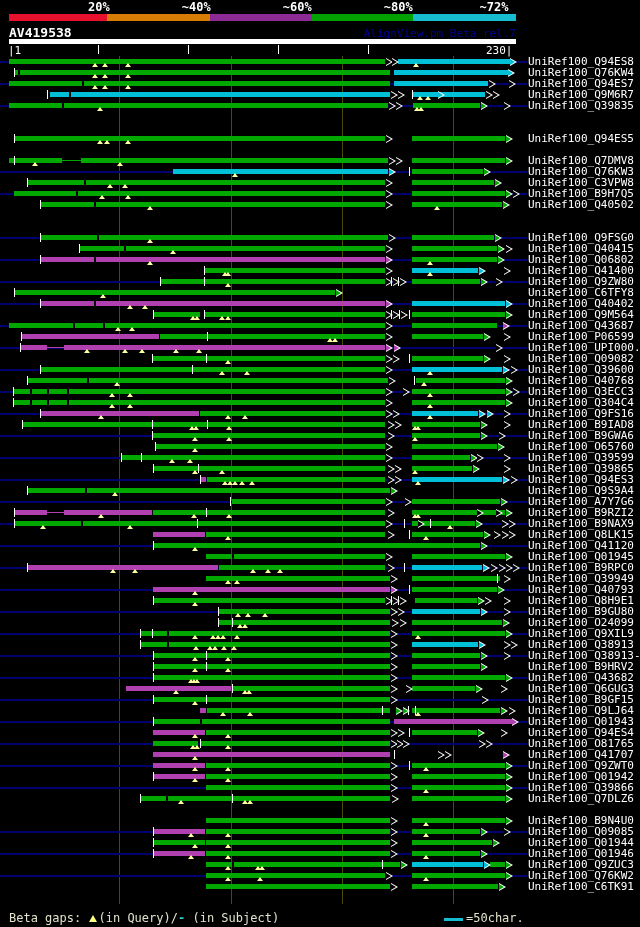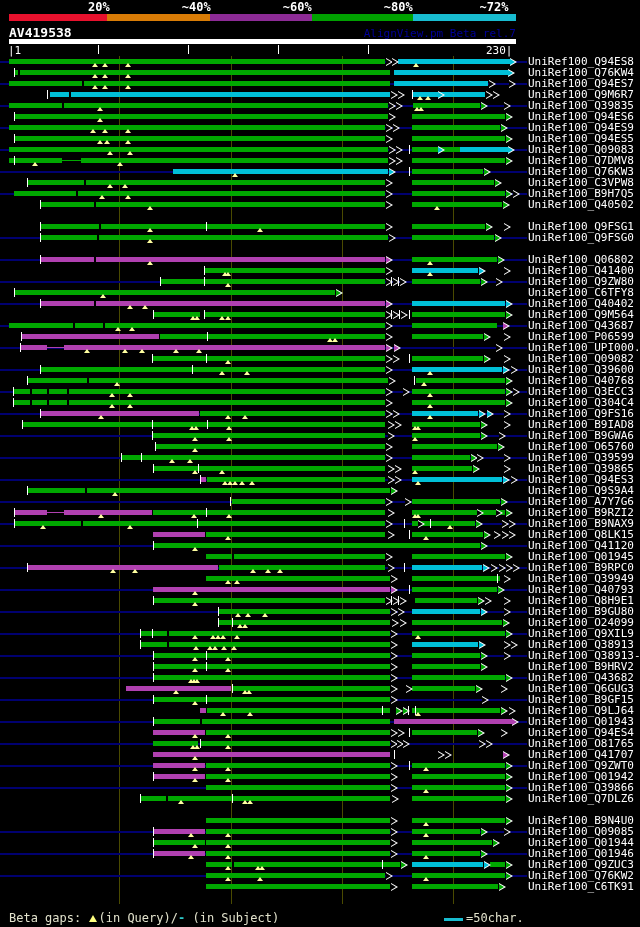--- a/index.html
+++ b/index.html
@@ -133,65 +133,30 @@
       <div class="nick" style="left: 62px;"></div>
       <div class="tri" style="left: 97px;"></div>
       <div class="tri" style="left: 414px;"></div>
       <div class="tri" style="left: 418px;"></div>
       <div class="arr ak" style="left: 389px;"></div>
       <div class="arr ak" style="left: 396px;"></div>
       <div class="arr ag" style="left: 481px;"></div>
       <div class="arr ak" style="left: 504px;"></div>
       <div class="lbl">UniRef100_Q39835</div>
     </div>
-    <div class="row" style="top: 55px;">
-      <div class="seg g" style="left: 14px; width: 374px;"></div>
-      <div class="seg g" style="left: 412px; width: 93px;"></div>
-      <div class="dash" style="left: 14px;"></div>
-      <div class="tri" style="left: 97px;"></div>
-      <div class="arr ak" style="left: 389px;"></div>
-      <div class="arr ag" style="left: 506px;"></div>
-      <div class="lbl">UniRef100_Q94ES6</div>
-    </div>
-    <div class="row" style="top: 66px;">
-      <div class="base"></div>
-      <div class="seg g" style="left: 9px; width: 376px;"></div>
-      <div class="seg g" style="left: 412px; width: 88px;"></div>
-      <div class="tri" style="left: 90px;"></div>
-      <div class="tri" style="left: 102px;"></div>
-      <div class="tri" style="left: 125px;"></div>
-      <div class="arr ak" style="left: 386px;"></div>
-      <div class="arr ak" style="left: 393px;"></div>
-      <div class="arr ag" style="left: 501px;"></div>
-      <div class="lbl">UniRef100_Q94ES9</div>
-    </div>
     <div class="row" style="top: 77px;">
       <div class="seg g" style="left: 14px; width: 371px;"></div>
       <div class="seg g" style="left: 412px; width: 93px;"></div>
       <div class="dash" style="left: 14px;"></div>
       <div class="tri" style="left: 97px;"></div>
       <div class="tri" style="left: 104px;"></div>
       <div class="tri" style="left: 125px;"></div>
       <div class="arr ak" style="left: 386px;"></div>
       <div class="arr ag" style="left: 506px;"></div>
       <div class="lbl">UniRef100_Q94ES5</div>
-    </div>
-    <div class="row" style="top: 88px;">
-      <div class="base"></div>
-      <div class="seg g" style="left: 9px; width: 379px;"></div>
-      <div class="seg g" style="left: 412px; width: 48px;"></div>
-      <div class="seg c" style="left: 460px; width: 48px;"></div>
-      <div class="dash" style="left: 409px;"></div>
-      <div class="tri" style="left: 107px;"></div>
-      <div class="tri" style="left: 127px;"></div>
-      <div class="arr ak" style="left: 389px;"></div>
-      <div class="arr ak" style="left: 396px;"></div>
-      <div class="arr ac" style="left: 438px;"></div>
-      <div class="arr ac" style="left: 508px;"></div>
-      <div class="lbl">UniRef100_Q09083</div>
     </div>
     <div class="row" style="top: 99px;">
       <div class="seg g" style="left: 9px; width: 53px;"></div>
       <div class="seg tg" style="left: 62px; width: 19px;"></div>
       <div class="seg g" style="left: 81px; width: 307px;"></div>
       <div class="seg g" style="left: 412px; width: 93px;"></div>
       <div class="dash" style="left: 14px;"></div>
       <div class="tri" style="left: 32px;"></div>
       <div class="tri" style="left: 117px;"></div>
       <div class="arr ak" style="left: 389px;"></div>
@@ -235,44 +200,42 @@
     <div class="row" style="top: 143px;">
       <div class="seg g" style="left: 41px; width: 344px;"></div>
       <div class="seg g" style="left: 412px; width: 90px;"></div>
       <div class="nick" style="left: 94px;"></div>
       <div class="dash" style="left: 40px;"></div>
       <div class="tri" style="left: 147px;"></div>
       <div class="tri" style="left: 434px;"></div>
       <div class="arr ak" style="left: 386px;"></div>
       <div class="arr ag" style="left: 503px;"></div>
       <div class="lbl">UniRef100_Q40502</div>
-    </div>
-    <div class="row" style="top: 165px;">
-      <div class="seg g" style="left: 41px; width: 344px;"></div>
-      <div class="seg g" style="left: 412px; width: 73px;"></div>
-      <div class="nick" style="left: 99px;"></div>
-      <div class="dash" style="left: 40px;"></div>
-      <div class="dash" style="left: 206px;"></div>
-      <div class="tri" style="left: 147px;"></div>
-      <div class="tri" style="left: 257px;"></div>
-      <div class="arr ak" style="left: 386px;"></div>
-      <div class="arr ag" style="left: 486px;"></div>
-      <div class="arr ak" style="left: 504px;"></div>
-      <div class="lbl">UniRef100_Q9FSG1</div>
     </div>
     <div class="row" style="top: 176px;">
       <div class="base"></div>
       <div class="seg g" style="left: 41px; width: 347px;"></div>
       <div class="seg g" style="left: 412px; width: 82px;"></div>
       <div class="nick" style="left: 97px;"></div>
       <div class="dash" style="left: 40px;"></div>
       <div class="tri" style="left: 147px;"></div>
       <div class="arr ak" style="left: 389px;"></div>
       <div class="arr ag" style="left: 495px;"></div>
       <div class="lbl">UniRef100_Q9FSG0</div>
+    </div>
+    <div class="row" style="top: 187px;">
+      <div class="seg g" style="left: 80px; width: 305px;"></div>
+      <div class="seg g" style="left: 412px; width: 85px;"></div>
+      <div class="nick" style="left: 124px;"></div>
+      <div class="dash" style="left: 79px;"></div>
+      <div class="tri" style="left: 170px;"></div>
+      <div class="arr ak" style="left: 386px;"></div>
+      <div class="arr ag" style="left: 498px;"></div>
+      <div class="arr ak" style="left: 506px;"></div>
+      <div class="lbl">UniRef100_Q40415</div>
     </div>
     <div class="row" style="top: 198px;">
       <div class="base"></div>
       <div class="seg m" style="left: 41px; width: 344px;"></div>
       <div class="seg g" style="left: 412px; width: 85px;"></div>
       <div class="nick" style="left: 94px;"></div>
       <div class="dash" style="left: 40px;"></div>
       <div class="tri" style="left: 147px;"></div>
       <div class="tri" style="left: 427px;"></div>
       <div class="arr am" style="left: 386px;"></div>

